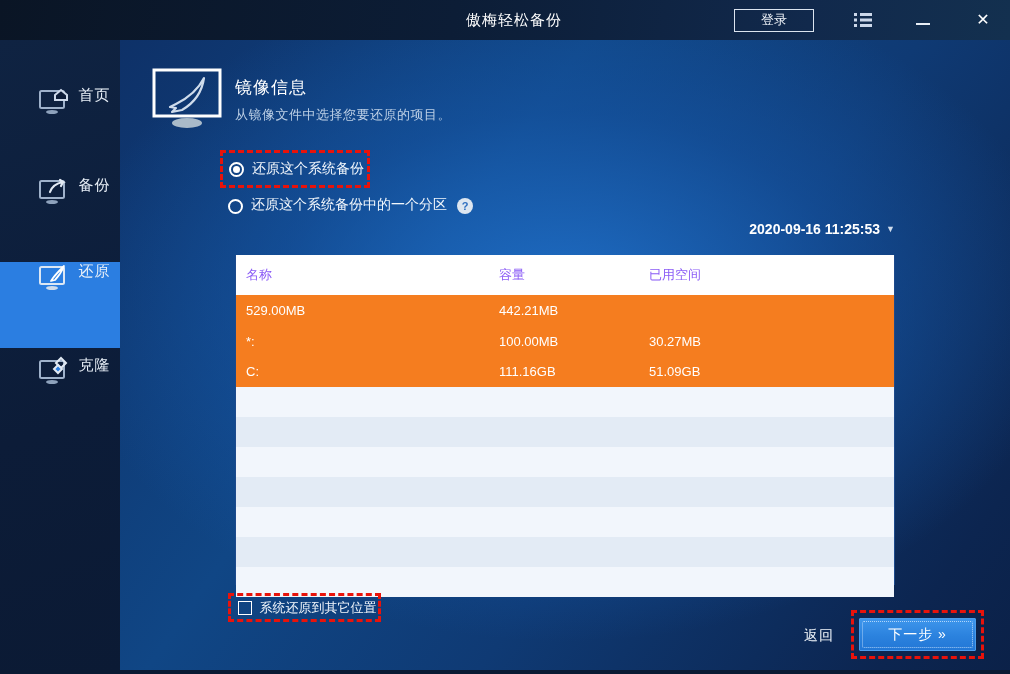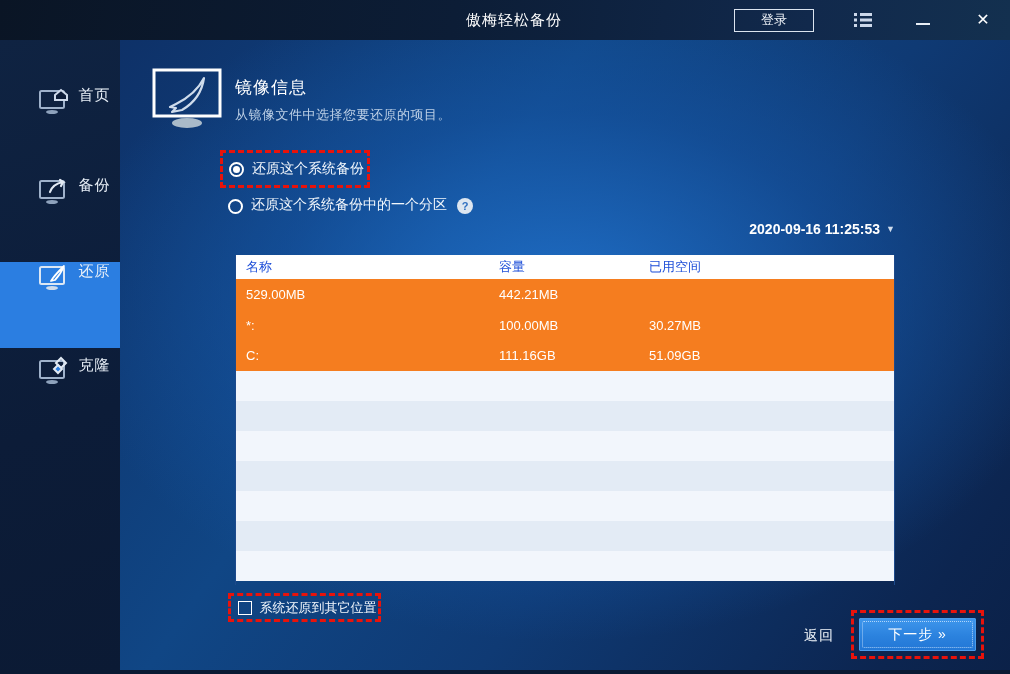--- a/index.html
+++ b/index.html
@@ -54,21 +54,21 @@
 
   
   .date-select { position:absolute; right:115px; top:181px; display:flex; align-items:center; gap:6px; cursor:pointer; }
   .date-text { color:#ffffff; font-size:14px; font-weight:bold;text-align:right; }
   .date-caret { color:#cfdcec; font-size:9px; }
 
   
   .table { position:absolute; left:115px; top:215px; width:660px; height:330px;
     border-left:1px solid #1d4a8c; border-right:1px solid #1d4a8c; }
   .t-row { display:grid; grid-template-columns:263px 150px 1fr; align-items:center; }
-  .t-head { height:24px; background:#ffffff; color:#1d4ed8; font-size:13px; }
+  .t-head { height:40px; background:#ffffff; color:#8b5cf6; font-size:13px; }
   .t-head > div:first-child { padding-left:10px; }
   .t-data { height:30.7px; background:#f57d1f; color:#ffffff; font-size:13px; }
   .t-data > div:first-child { padding-left:10px; }
   .t-empty { height:30px; }
   .t-empty.odd { background:#f2f6fc; }
   .t-empty.even { background:#e3ebf5; }
 
   
   .chk-box { position:absolute; left:108px; top:553px; width:153px; height:29px;
     border:3px dashed #e8130b; display:flex; align-items:center; padding-left:5px; cursor:pointer;justify-content:center; }

